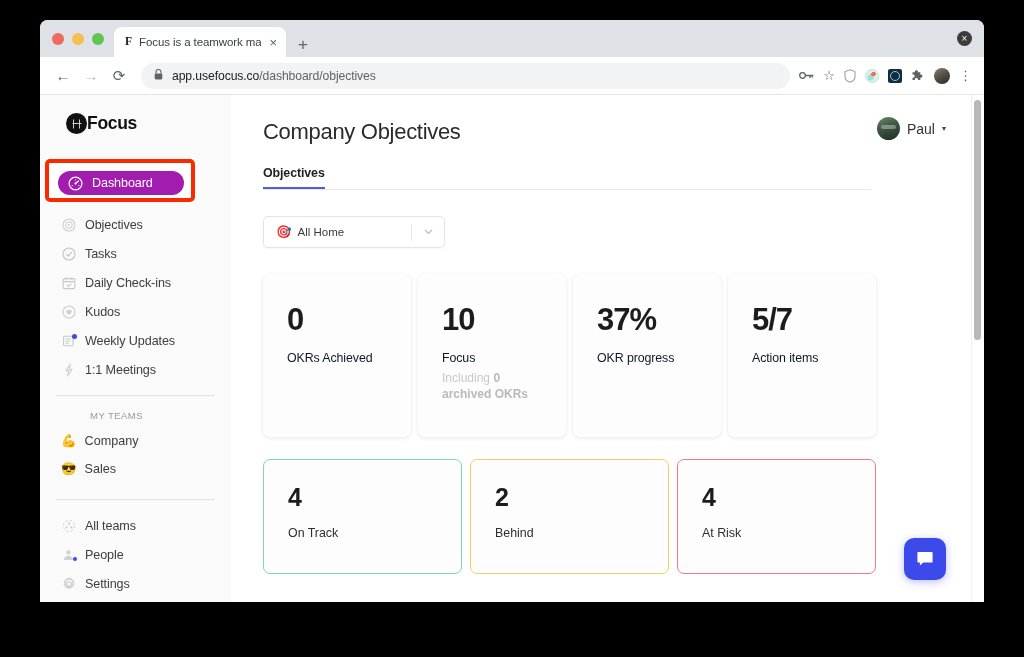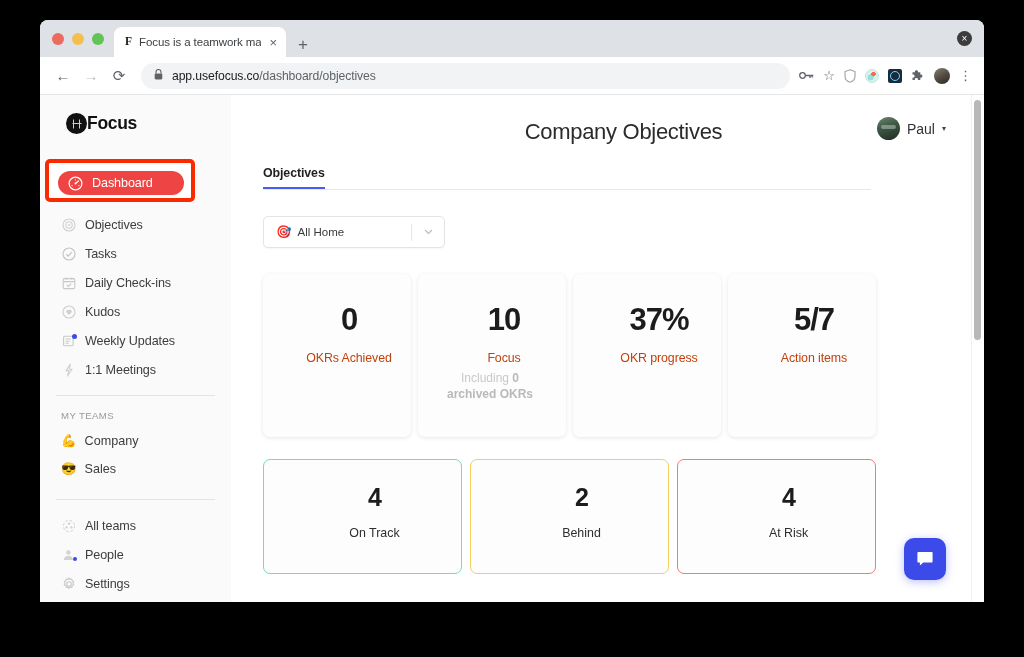--- a/index.html
+++ b/index.html
@@ -121,46 +121,46 @@
     display: flex; align-items: center; gap: 9px;
     height: 24px; padding: 0 10px; margin-bottom: 5px;
     border-radius: 12px; font-size: 12.6px; color: #3d3d3d;
     letter-spacing: -0.1px; position: relative;
   }
   .nav-ico { width: 15px; height: 15px; flex-shrink: 0; display: flex; align-items: center; justify-content: center; }
 
   .divider { height: 1px; background: #e3e3e3; margin: 13px 16px 14px 16px; }
   .section-label {
     font-size: 9.6px; color: #9a9a9a; letter-spacing: 0.4px;
-    padding-left: 21px; margin-bottom: 9px;
+    padding-left: 21px; margin-bottom: 9px; margin-left: 29px;
   }
   .team-item {
     display: flex; align-items: center; gap: 8px;
     padding: 0 10px 0 10px; height: 22px; margin-bottom: 6px;
     font-size: 12.6px; color: #3d3d3d;
   }
   .emoji { font-size: 12.5px; line-height: 1; }
 
   
   .annot {
     position: absolute; left: 5px; top: 64px;
     width: 150px; height: 43px;
     border: 4px solid #f92a00; border-radius: 5px;
     z-index: 9; background: #fff;
   }
   .annot-inner {
     position: absolute; left: 9px; top: 8px;
     width: 126px; height: 24px; border-radius: 12px;
-    background: #ef4444; display: flex; align-items: center;
+    background: #a21caf; display: flex; align-items: center;
     gap: 9px; padding: 0 10px;
   }
   .annot-inner .lbl { font-size: 12.6px; color: #fff; letter-spacing: -0.1px; }
 
   
-  .main { flex: 1; padding: 24px 0 12px 32px; position: relative; overflow: hidden; text-align: center; }
+  .main { flex: 1; padding: 24px 0 12px 32px; position: relative; overflow: hidden; }
   .page-title { font-size: 22px; color: #2b2b2b; font-weight: normal; letter-spacing: -0.3px; }
   .topright {
     position: absolute; right: 38px; top: 22px;
     display: flex; align-items: center; gap: 7px;
   }
   .avatar {
     width: 23px; height: 23px; border-radius: 50%;
     background: linear-gradient(160deg,#6f8a6a 0%, #3f5a46 40%, #1e2a22 100%);
     position: relative; overflow: hidden;
   }
@@ -191,21 +191,21 @@
   .chev { width: 32px; display: flex; align-items: center; justify-content: center; color: #b5b5b5; font-size: 9px; }
   .filters .spacer { flex: 1; }
 
   .cards { margin-top: 26px; display: flex; gap: 7px; width: 613px; }
   .card {
     flex: 1; height: 163px; background: #fdfdfd;
     border-radius: 7px; box-shadow: 0 1px 4px rgba(0,0,0,.1);
     padding: 30px 0 0 24px;
   }
   .card .big { font-size: 31px; font-weight: bold; color: #1c1c1c; letter-spacing: -1px; line-height: 1; }
-  .card .lab { font-size: 12.4px; color: #c2410c; margin-top: 16px; letter-spacing: -0.1px; }
+  .card .lab { font-size: 12.4px; color: #0f172a; margin-top: 16px; letter-spacing: -0.1px; }
   .card .sub { font-size: 12px; color: #c9c9c9; margin-top: 5px; width: 96px; line-height: 1.35; }
   .card .sub b { color: #b9b9b9; }
 
   .cards2 { margin-top: 22px; display: flex; gap: 8px; width: 613px; }
   .scard {
     flex: 1; height: 115px; background: #fdfdfd;
     border-radius: 7px; padding: 25px 0 0 24px;
   }
   .scard .big { font-size: 25px; font-weight: bold; color: #1c1c1c; letter-spacing: -0.8px; line-height: 1; }
   .scard .lab { font-size: 12.4px; color: #2e2e2e; margin-top: 16px; }

